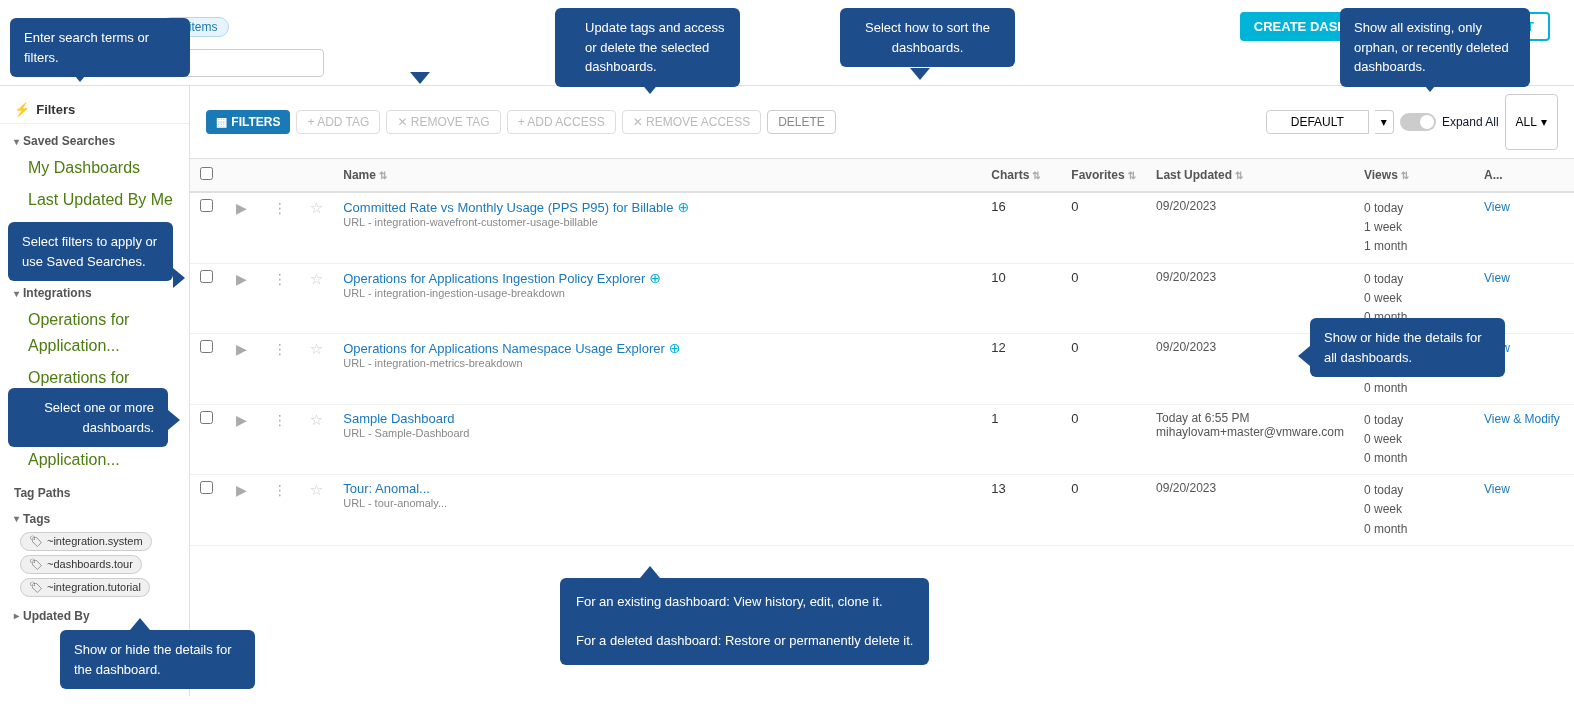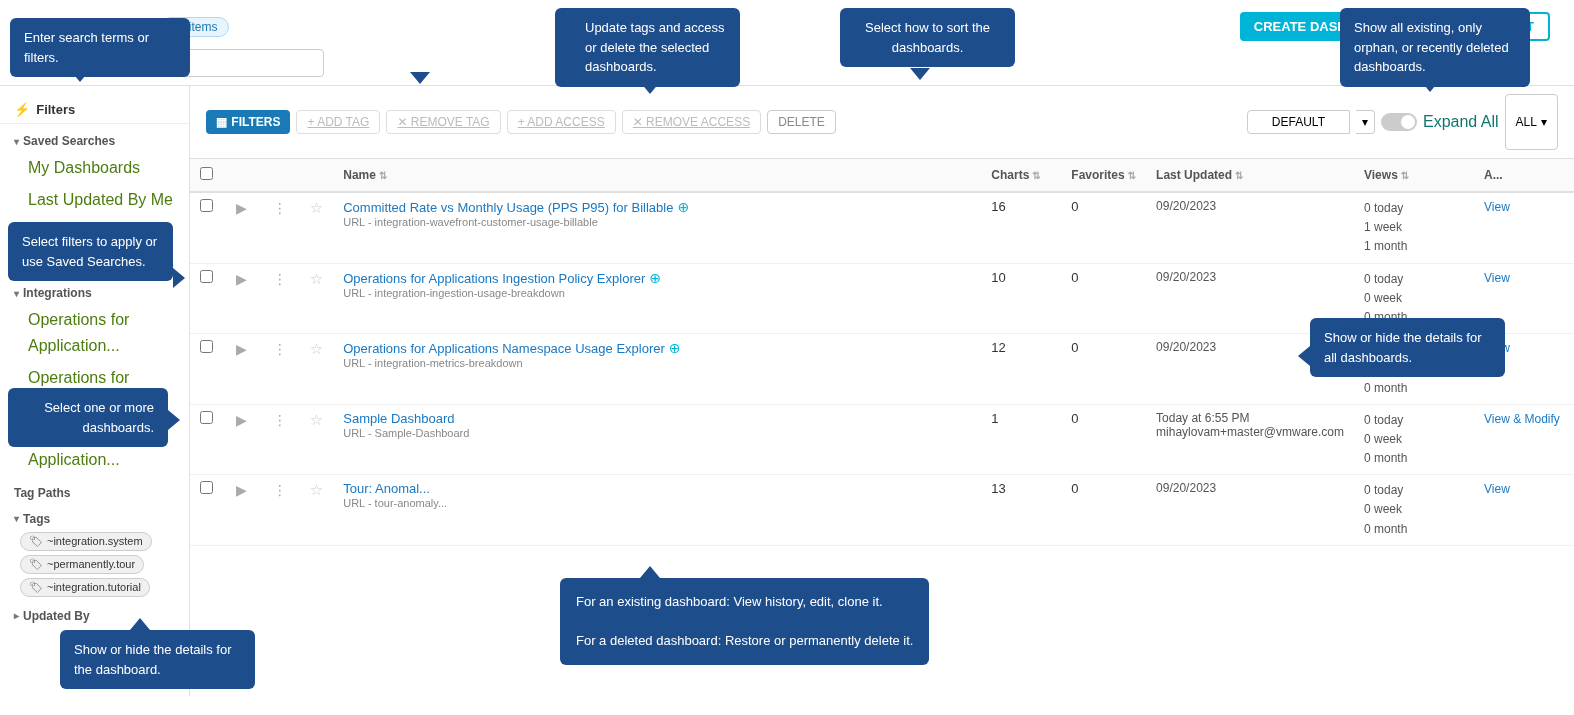--- a/index.html
+++ b/index.html
@@ -42,30 +42,30 @@
     .tag-icon { font-size: 11px; color: #666; }
 
     .updated-by-header { display: flex; align-items: center; gap: 4px; padding: 4px 14px; font-size: 12px; font-weight: 600; color: #555; cursor: pointer; margin-top: 6px; }
 
     
     .content { flex: 1; display: flex; flex-direction: column; overflow: hidden; }
 
     
     .toolbar { display: flex; align-items: center; gap: 6px; padding: 8px 16px; border-bottom: 1px solid #e0e0e0; background: #fff; }
     .btn-filters-active { background: #1a7ab5; color: #fff; border: none; border-radius: 4px; padding: 5px 10px; font-size: 12px; font-weight: 600; cursor: pointer; display: flex; align-items: center; gap: 4px; }
-    .btn-toolbar { background: transparent; color: #888; border: 1px solid #ccc; border-radius: 4px; padding: 4px 10px; font-size: 12px; cursor: pointer; display: flex; align-items: center; gap: 4px; text-decoration: underline; }
+    .btn-toolbar { background: transparent; color: #888; border: 1px solid #ccc; border-radius: 4px; padding: 4px 10px; font-size: 12px; cursor: pointer; display: flex; align-items: center; gap: 4px; }
     .btn-toolbar.disabled { color: #bbb; border-color: #ddd; cursor: default; }
     .btn-delete { background: transparent; color: #888; border: 1px solid #ccc; border-radius: 4px; padding: 4px 10px; font-size: 12px; cursor: pointer; }
     .toolbar-spacer { flex: 1; }
     .btn-default { background: #fff; border: 1px solid #ccc; border-radius: 4px 0 0 4px; padding: 4px 24px; font-size: 12px; cursor: pointer; }
     .btn-dropdown-arrow { background: #fff; border: 1px solid #ccc; border-left: none; border-radius: 0 4px 4px 0; padding: 4px 6px; font-size: 12px; cursor: pointer; }
     .toggle-switch { display: flex; align-items: center; gap: 6px; }
     .toggle-track { width: 36px; height: 18px; background: #ccc; border-radius: 9px; position: relative; cursor: pointer; }
     .toggle-thumb { width: 14px; height: 14px; background: #fff; border-radius: 50%; position: absolute; top: 2px; right: 2px; transition: left 0.2s; }
-    .toggle-label { font-size: 16px; color: #0f766e; }
+    .toggle-label { font-size: 12px; color: #0f172a; }
     .btn-all { background: #fff; border: 1px solid #ccc; border-radius: 4px; padding: 20px 10px; font-size: 12px; cursor: pointer; display: flex; align-items: center; gap: 4px; }
 
     
     .table-wrapper { flex: 1; overflow-y: auto; }
     .dash-table { width: 100%; border-collapse: collapse; }
     .dash-table thead tr { border-bottom: 2px solid #e0e0e0; }
     .dash-table th { padding: 8px 10px; text-align: left; font-size: 12px; font-weight: 600; color: #555; background: #fafafa; white-space: nowrap; }
     .dash-table td { padding: 6px 10px; border-bottom: 1px solid #f0f0f0; vertical-align: top; }
     .th-sort { display: inline-flex; align-items: center; gap: 3px; cursor: pointer; }
     .sort-icon { color: #aaa; font-size: 10px; }
@@ -204,21 +204,21 @@
         </div>
         <div>
           <span class="tag-chip">
             <span class="tag-icon">🏷</span>
             <span>~integration.system</span>
           </span>
         </div>
         <div>
           <span class="tag-chip">
             <span class="tag-icon">🏷</span>
-            <span>~permanently.tour</span>
+            <span>~dashboards.tour</span>
           </span>
         </div>
         <div>
           <span class="tag-chip">
             <span class="tag-icon">🏷</span>
             <span>~integration.tutorial</span>
           </span>
         </div>
       </div>
 

